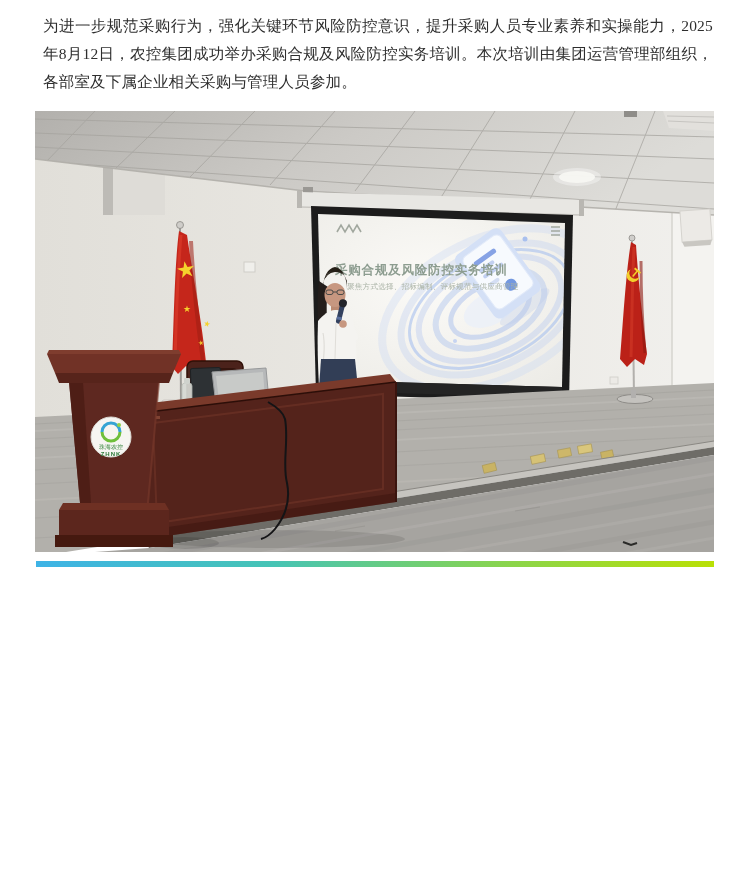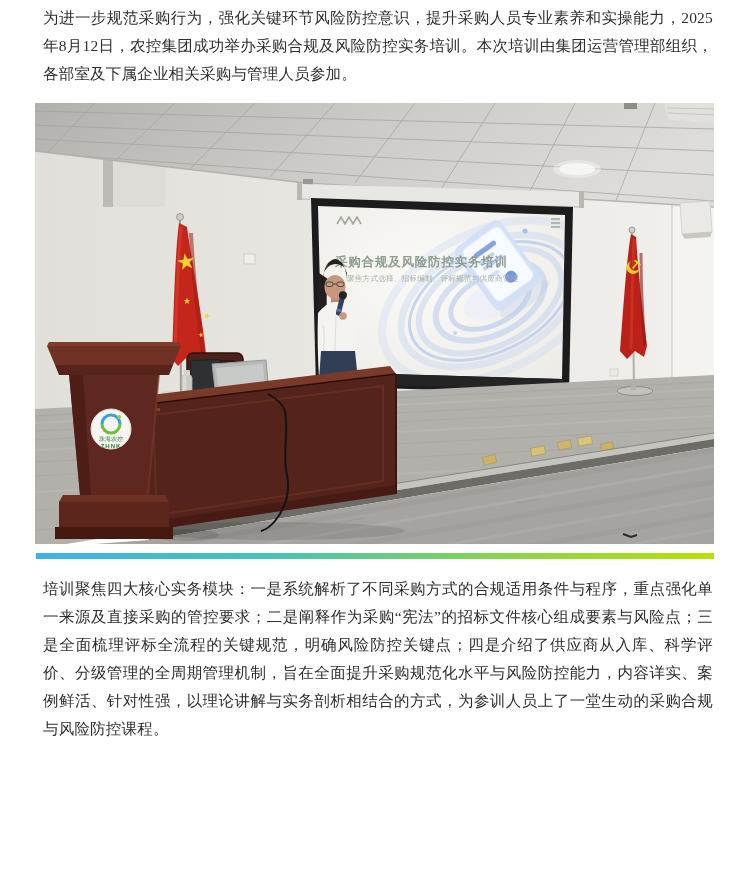--- a/index.html
+++ b/index.html
@@ -6,21 +6,21 @@
   body{width:755px;height:876px;overflow:hidden;font-family:"Liberation Serif",serif;}
   .article{width:755px;}
   p.body-text{
     margin:0 42px 0 43px;
     font-size:15.5px;
     line-height:28px;
     text-align:justify;
     color:#2e2e2e;
     letter-spacing:0.2px;
   }
-  #p1{padding-top:4px;}
+  #p1{padding-top:12px;}
   #p2{margin-top:16px;}
   #p3{margin-top:12px;}
   figure.photo{
     margin:15px 16px 0 35px;
     width:679px;height:441px;
     padding:0;display:block;
   }
   .divider{
     height:6px;
     margin:9px 41px 0 36px;
@@ -307,16 +307,15 @@
           <circle cx="84" cy="314" r="2" fill="#8fd04a"></circle>
           <text x="76" y="338" font-size="6" fill="#3f8a46" text-anchor="middle">珠海农控</text>
           <text x="76" y="345" font-size="6" letter-spacing="1" fill="#2f7a3a" text-anchor="middle" font-weight="bold">ZHNK</text>
         </g>
       </g>
     </svg>
   </figure>
 
   <div class="divider" style="background: linear-gradient(90deg, rgb(62, 179, 230), rgb(70, 196, 181) 35%, rgb(139, 213, 74) 70%, rgb(185, 224, 5));"></div>
 
-  <p class="body-text" id="p2">培训聚焦四大核心实务模块：一是系统解析了不同采购方式的合规适用条件与程序，重点强化单一来源及直接采购的管控要求；二是阐释作为采购“宪法”的招标文件核心组成要素与风险点；三是全面梳理评标全流程的关键规范，明确风险防控关键点；四是介绍了供应商从入库、科学评价、分级管理的全周期管理机制，旨在全面提升采购规范化水平与风险防控能力，内容详实、案例鲜活、针对性强，以理论讲解与实务剖析相结合的方式，为参训人员上了一堂生动的采购合规与风险防控课程。</p>
 
 
 </div>
 
 </body></html>

